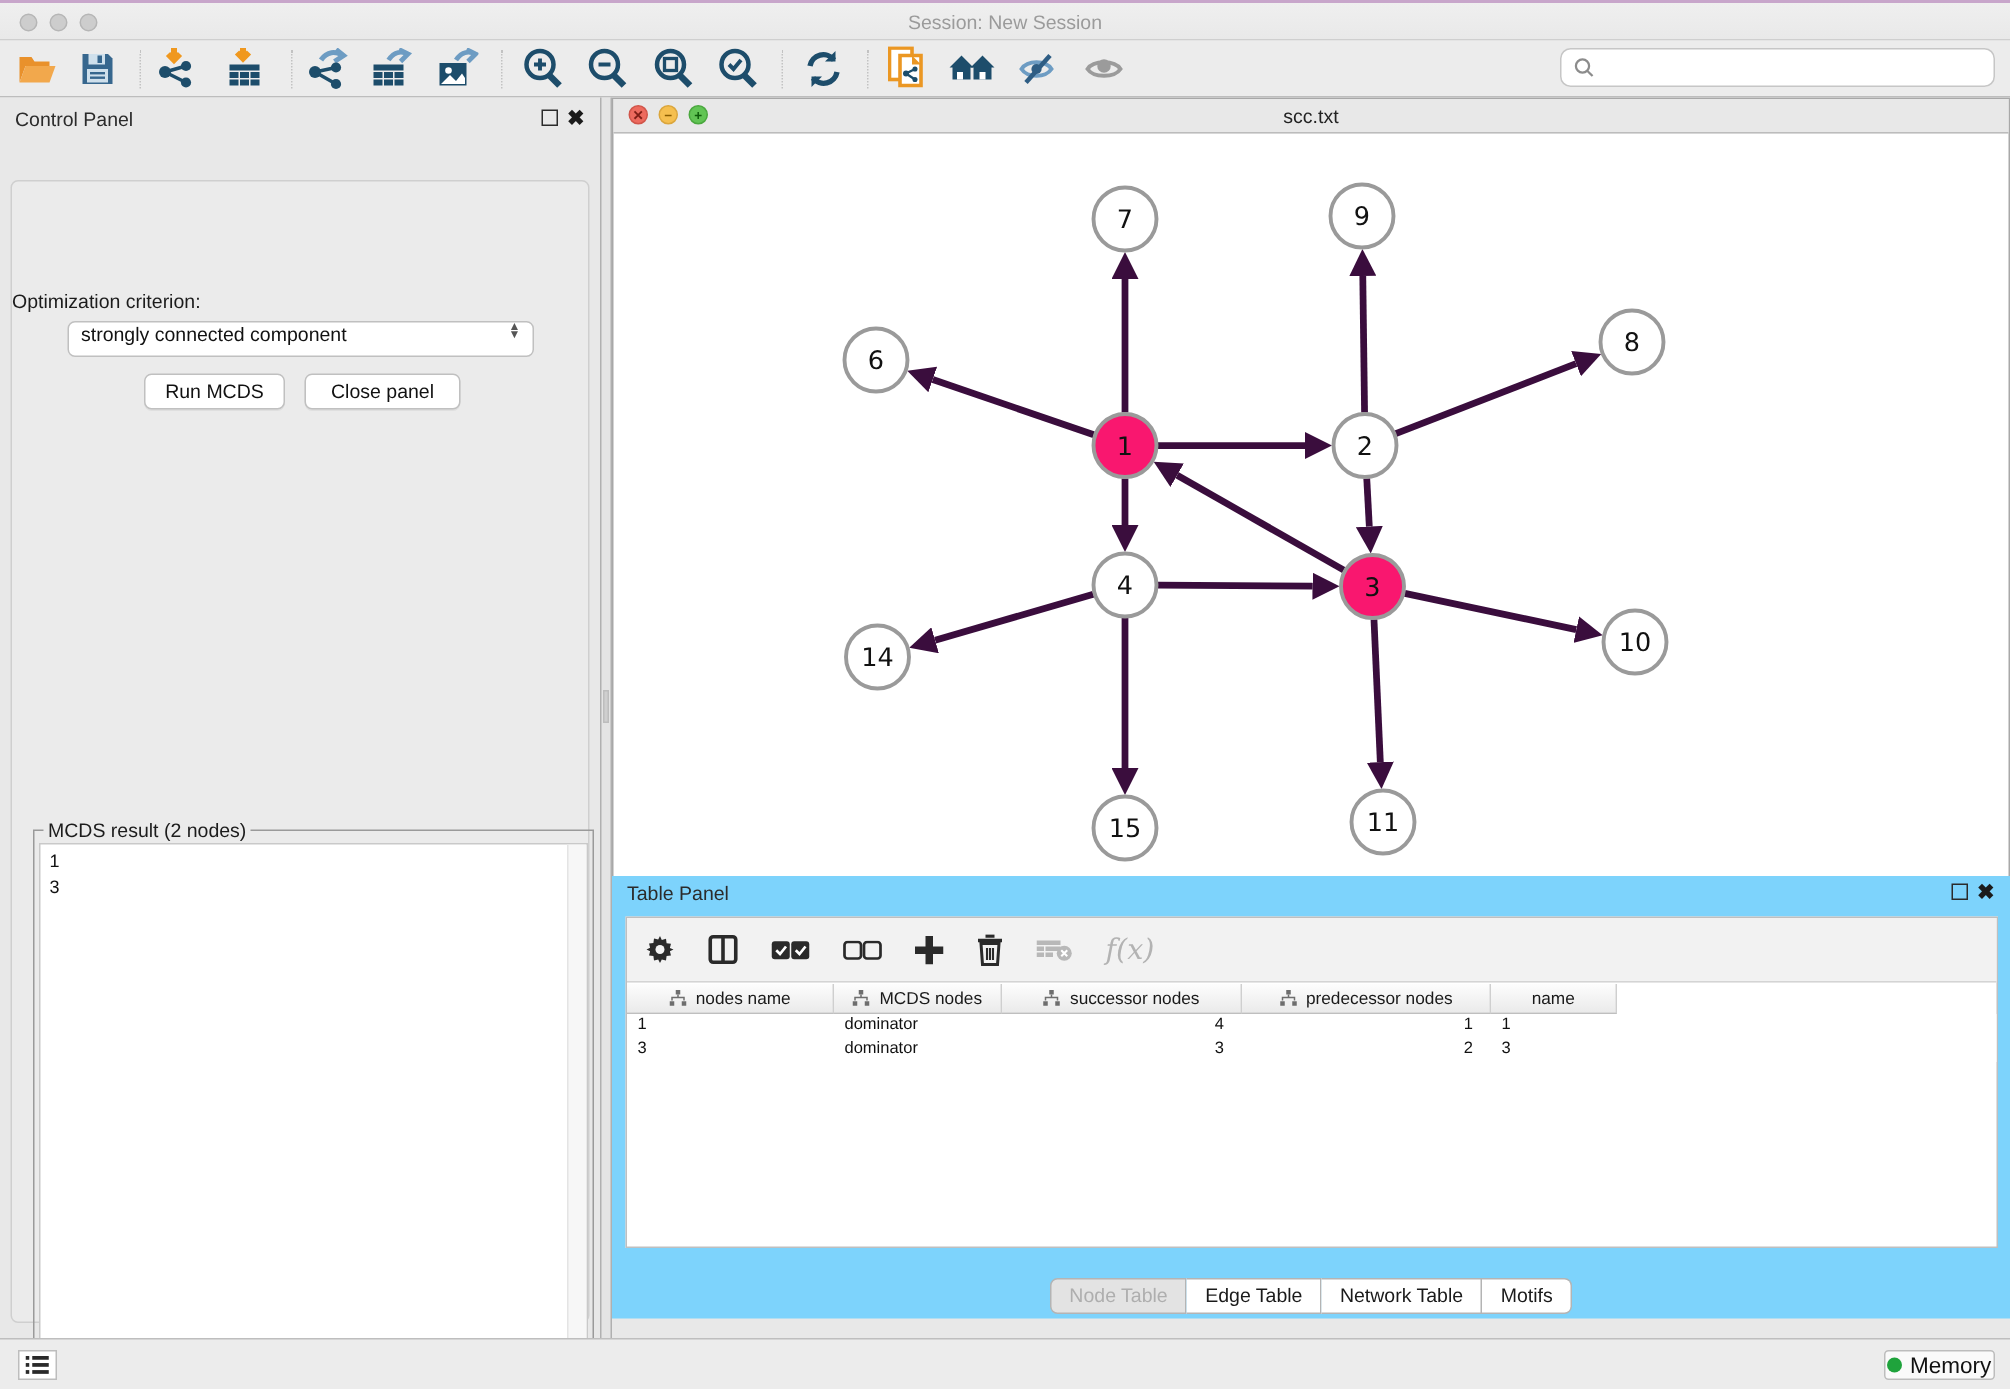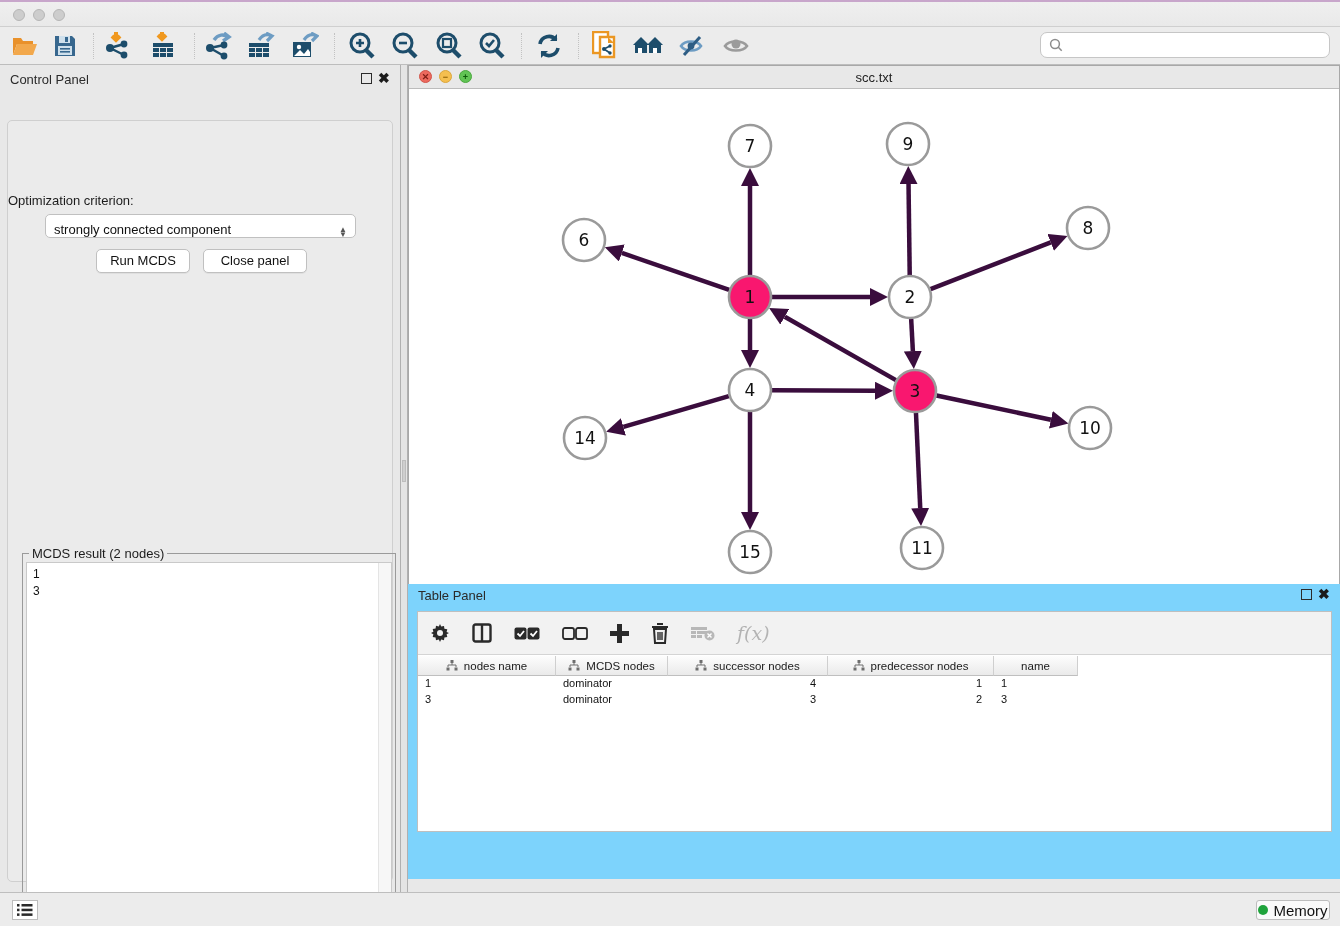--- a/index.html
+++ b/index.html
@@ -28,21 +28,21 @@
   .panel-float-icon { width:11px; height:11px; border:1.5px solid #2b2b2b; top:8px; }
   .panel-close-icon { top:5px; font-size:14px; font-weight:bold; color:#1b1b1b; }
   .seg-bar { display:flex; }
   .seg { border:1px solid #b4b4b4; border-left:none; background:#fff; color:#1a1a1a; font-size:13px; text-align:center; padding:3px 12px 4px; }
   .seg:first-child { border-left:1px solid #b4b4b4; border-radius:5px 0 0 5px; }
   .seg:last-child { border-radius:0 5px 5px 0; }
   .seg.active { background:#e3e3e3; color:#aeaeae; }
   #cp-tabs { left:77px; top:31px; }
   #cp-body { left:7px; top:55px; width:386px; height:762px; background:#ebebeb; border:1px solid #cfcfcf; border-radius:5px; }
   #opt-label { left:0; top:72px; width:100%; text-align:left; font-size:13px; color:#1c1c1c; }
-  #opt-select { left:37px; top:93px; width:311px; height:24px; background:#fff; border:1px solid #c0c0c0; border-radius:5px; display:flex; align-items:flex-end; padding:0 8px; font-size:13px; color:#111; }
+  #opt-select { left:37px; top:93px; width:311px; height:24px; background:#fff; border:1px solid #c0c0c0; border-radius:5px; display:flex; align-items:flex-start; padding:0 8px; font-size:13px; color:#111; }
   #opt-select .stepper { margin-left:auto; display:flex; flex-direction:column; line-height:5px; font-size:8px; color:#555; }
   .aq-btn { background:#fff; border:1px solid #c0c0c0; border-radius:5px; font-size:13px; color:#111; text-align:center; padding:3px 0 4px; box-shadow:0 1px 0 rgba(0,0,0,0.05); }
   #run-btn { left:88px; top:128px; width:94px; }
   #close-panel-btn { left:195px; top:128px; width:104px; }
   #result-box { left:14px; top:432px; width:374px; height:371px; border:1px solid #9a9a9a; }
   #result-legend { left:6px; top:-8px; background:#ebebeb; padding:0 3px; font-size:13px; color:#1c1c1c; }
   #result-inner { left:3px; top:8px; width:366px; height:358px; background:#fff; border:1px solid #c9c9c9; overflow:hidden; }
   #result-list { padding:3px 6px; font-size:12px; color:#111; line-height:17px; white-space:pre; }
   #result-scroll { right:0; top:0; width:13px; height:100%; background:#f7f7f7; border-left:1px solid #e4e4e4; }
 
@@ -78,20 +78,21 @@
   #memory-btn { left:1256px; top:7px; width:74px; height:20px; background:#fafafa; border:1px solid #bdbdbd; border-radius:3px; display:flex; align-items:center; justify-content:center; gap:5px; font-size:15px; color:#111; }
   #memory-dot { width:10px; height:10px; border-radius:50%; background:#1fa33c; }
 </style>
 </head>
 <body>
 
 <div id="titlebar" class="abs">
   <div class="tl-dot abs" style="left:13px"></div>
   <div class="tl-dot abs" style="left:33px"></div>
   <div class="tl-dot abs" style="left:53px"></div>
+  <div id="win-title" class="abs">Session: New Session</div>
 </div>
 
 <div id="toolbar" class="abs">
   <div class="tb-btn abs" style="left:8px">
     <svg width="28" height="24" viewBox="0 0 28 24">
         <path d="M2 4h8l2 3h10v3H6l-4 11z" fill="#e9912b"></path>
         <path d="M2 21l4-11h20l-4 11z" fill="#f2a84c"></path>
       </svg>
   </div>
   <div class="tb-btn abs" style="left:48px">
@@ -443,20 +444,26 @@
           <div class="tr">
             <div class="td" style="width: 138px; text-align: left;">3</div>
             <div class="td" style="width: 112px; text-align: left;">dominator</div>
             <div class="td" style="width: 160px; text-align: right;">3</div>
             <div class="td" style="width: 166px; text-align: right;">2</div>
             <div class="td" style="width: 84px; text-align: left;">3</div>
           </div>
         </div>
     </div>
   </div>
+  <div id="tp-tabs" class="abs seg-bar">
+      <div class="seg active">Node Table</div>
+      <div class="seg">Edge Table</div>
+      <div class="seg">Network Table</div>
+      <div class="seg">Motifs</div>
+    </div>
 </div>
 
 <div id="statusbar" class="abs">
   <div id="list-btn" class="abs">
     <svg width="16" height="12" viewBox="0 0 16 12">
         <g fill="#2a2a2a">
           <rect x="0" y="0" width="2.5" height="2.5"></rect>
           <rect x="4.5" y="0" width="11" height="2.5"></rect>
           <rect x="0" y="4.7" width="2.5" height="2.5"></rect>
           <rect x="4.5" y="4.7" width="11" height="2.5"></rect>

